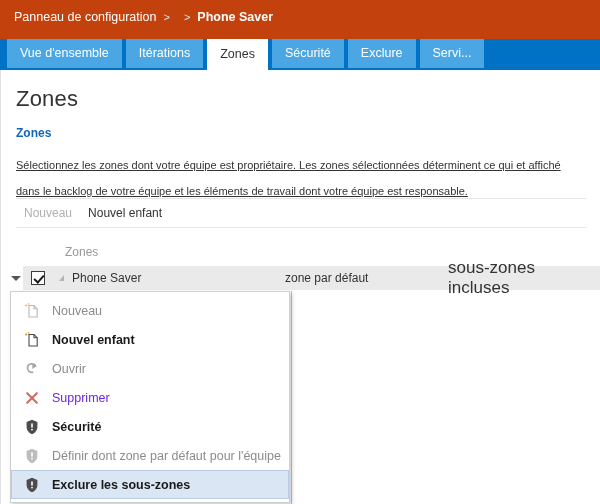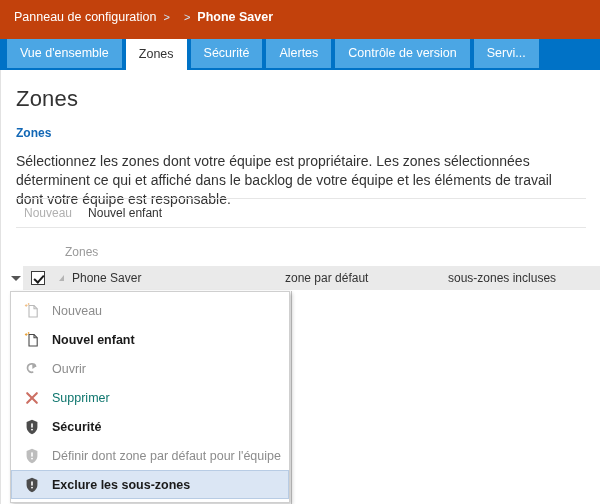--- a/index.html
+++ b/index.html
@@ -107,23 +107,24 @@
     font-weight: bold;
     color: #1267b5;
     text-decoration: none;
     cursor: pointer;
   }
   .description {
     position: absolute;
     left: 15px;
     top: 82px;
     width: 556px;
-    font-size: 14px;
-    line-height: 19px;
-    color: #333333;
+    font-size: 11px;
+    line-height: 26px;
+    color: #333333;
+    text-decoration: underline;
   }
 
   
   .toolbar {
     position: absolute;
     left: 15px;
     top: 128px;
     width: 570px;
     height: 28px;
     border-top: 1px solid #e6e6e6;
@@ -216,21 +217,21 @@
   }
   .row-default {
     position: absolute;
     left: 262px;
     font-size: 12px;
     color: #333333;
   }
   .row-subareas {
     position: absolute;
     left: 425px;
-    font-size: 12px;
+    font-size: 17px;
     color: #333333;
   }
   .grid-divider {
     position: absolute;
     left: 290px;
     top: 221px;
     width: 1px;
     height: 213px;
     background: #c8c8c8;
   }
@@ -280,40 +281,40 @@
     color: #8c8c8c;
   }
   .ctx-item.selected {
     background: #dbe6f4;
     border: 1px solid #b8cce4;
   }
   .ctx-item.selected .ctx-label {
     color: #1a1a1a;
     font-weight: bold;
   }
-  .ctx-item.delete .ctx-label { color: #0f766e; font-weight: normal; }
+  .ctx-item.delete .ctx-label { color: #6d28d9; font-weight: normal; }
 </style>
 </head>
 <body>
 
 <div class="header-bar">
   <div class="breadcrumb">
     <span class="crumb">Panneau de configuration</span>
     <span class="crumb-sep">&gt;</span>
     <span class="crumb-sep">&gt;</span>
     <span class="crumb current">Phone Saver</span>
   </div>
 </div>
 
 <div class="tabstrip">
   <div class="tab">Vue d'ensemble</div>
+  <div class="tab">Itérations</div>
   <div class="tab active">Zones</div>
   <div class="tab">Sécurité</div>
-  <div class="tab">Alertes</div>
-  <div class="tab">Contrôle de version</div>
+  <div class="tab">Exclure</div>
   <div class="tab truncated">Servi...</div>
 </div>
 
 <div class="content">
 
   <div class="page-title">Zones</div>
 
   <a class="section-link">Zones</a>
 
   <div class="description">Sélectionnez les zones dont votre équipe est propriétaire. Les zones sélectionnées déterminent ce qui et affiché dans le backlog de votre équipe et les éléments de travail dont votre équipe est responsable.</div>

